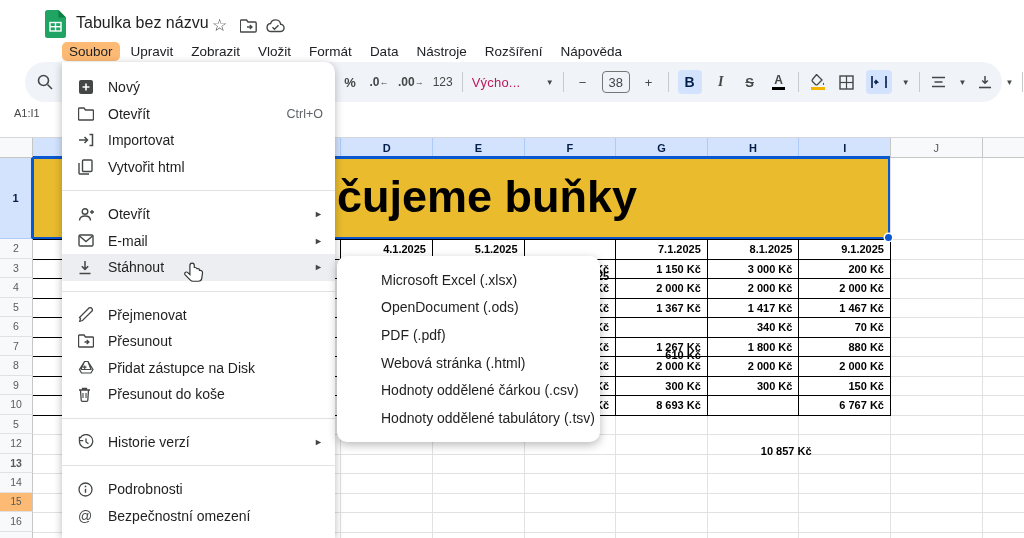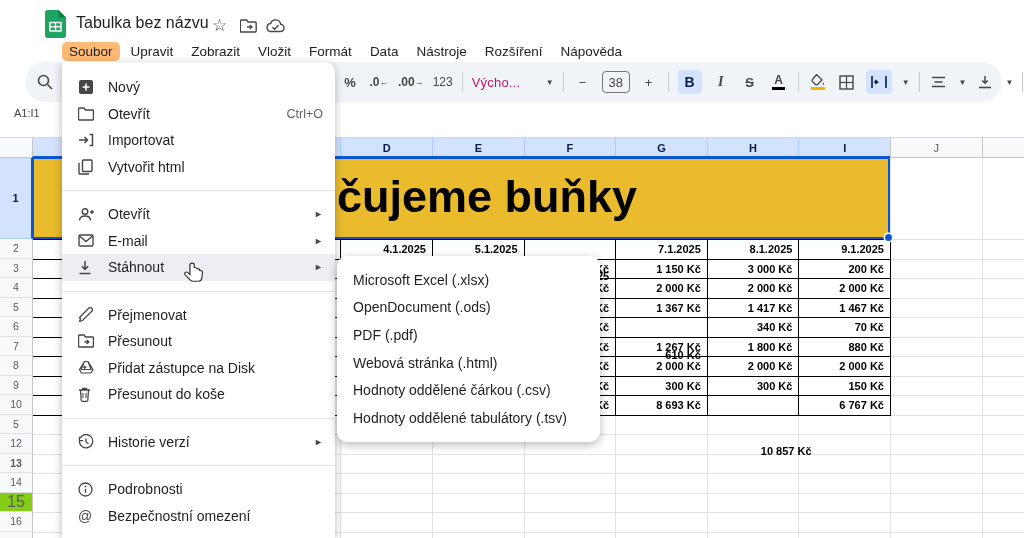--- a/index.html
+++ b/index.html
@@ -33,21 +33,21 @@
               border-radius:0 10px 0 0;box-shadow:0 2px 8px rgba(0,0,0,.28);padding-top:12px;box-sizing:border-box;}
   .mi{height:26.5px;display:flex;align-items:center;position:relative;padding-left:16px;}
   .mi.hov{background:#eceef1;}
   .mic{width:30px;display:flex;align-items:center;color:#444746;}
   .mil{font-size:14px;color:#1f1f1f;white-space:nowrap;}
   .msc{position:absolute;right:12px;font-size:12.5px;color:#5f6368;}
   .marr{position:absolute;right:12px;font-size:9px;color:#444746;}
   .mdiv{height:1px;background:#e1e3e1;margin:10px 0;}
   .submenu{left:337px;top:256px;width:263px;height:186px;background:#fff;z-index:11;border-radius:10px;
            box-shadow:0 3px 10px rgba(0,0,0,.28);padding-top:10px;box-sizing:border-box;}
-  .smi{height:27.6px;display:flex;align-items:center;padding-left:16px;font-size:14px;color:#1f1f1f;white-space:nowrap;}
+  .smi{height:27.6px;display:flex;align-items:center;padding-left:16px;font-size:14px;color:#1f1f1f;white-space:nowrap;margin-left:28px;}
 
   .cursor{left:181px;top:258px;z-index:20;}
 
   
   .cellv{position:absolute;font-size:11px;font-weight:700;color:#000;text-align:right;
          padding-right:3px;box-sizing:border-box;line-height:19.5px;white-space:nowrap;overflow:hidden;}
   .bigtitle{position:absolute;left:337px;top:158px;height:81px;line-height:78px;font-size:45px;
             font-weight:700;color:#000;z-index:2;white-space:nowrap;}
 </style>
 </head>
@@ -76,21 +76,21 @@
       <div style="position: absolute; left: 0px; top: 177.5px; width: 33px; height: 19.5px; background: rgb(248, 249, 250); color: rgb(87, 91, 95); font-size: 10.5px; display: flex; align-items: center; justify-content: center; border-right: 1px solid rgb(196, 199, 197); border-bottom: 1px solid rgb(225, 225, 225); box-sizing: border-box;">5</div>
       <div style="position: absolute; left: 0px; top: 197px; width: 33px; height: 19.5px; background: rgb(248, 249, 250); color: rgb(87, 91, 95); font-size: 10.5px; display: flex; align-items: center; justify-content: center; border-right: 1px solid rgb(196, 199, 197); border-bottom: 1px solid rgb(225, 225, 225); box-sizing: border-box;">6</div>
       <div style="position: absolute; left: 0px; top: 216.5px; width: 33px; height: 19.5px; background: rgb(248, 249, 250); color: rgb(87, 91, 95); font-size: 10.5px; display: flex; align-items: center; justify-content: center; border-right: 1px solid rgb(196, 199, 197); border-bottom: 1px solid rgb(225, 225, 225); box-sizing: border-box;">7</div>
       <div style="position: absolute; left: 0px; top: 236px; width: 33px; height: 19.5px; background: rgb(248, 249, 250); color: rgb(87, 91, 95); font-size: 10.5px; display: flex; align-items: center; justify-content: center; border-right: 1px solid rgb(196, 199, 197); border-bottom: 1px solid rgb(225, 225, 225); box-sizing: border-box;">8</div>
       <div style="position: absolute; left: 0px; top: 255.5px; width: 33px; height: 19.5px; background: rgb(248, 249, 250); color: rgb(87, 91, 95); font-size: 10.5px; display: flex; align-items: center; justify-content: center; border-right: 1px solid rgb(196, 199, 197); border-bottom: 1px solid rgb(225, 225, 225); box-sizing: border-box;">9</div>
       <div style="position: absolute; left: 0px; top: 275px; width: 33px; height: 19.5px; background: rgb(248, 249, 250); color: rgb(87, 91, 95); font-size: 10.5px; display: flex; align-items: center; justify-content: center; border-right: 1px solid rgb(196, 199, 197); border-bottom: 1px solid rgb(225, 225, 225); box-sizing: border-box;">10</div>
       <div style="position: absolute; left: 0px; top: 294.5px; width: 33px; height: 19.5px; background: rgb(248, 249, 250); color: rgb(87, 91, 95); font-size: 10.5px; display: flex; align-items: center; justify-content: center; border-right: 1px solid rgb(196, 199, 197); border-bottom: 1px solid rgb(225, 225, 225); box-sizing: border-box;">5</div>
       <div style="position: absolute; left: 0px; top: 314px; width: 33px; height: 19.5px; background: rgb(248, 249, 250); color: rgb(87, 91, 95); font-size: 10.5px; display: flex; align-items: center; justify-content: center; border-right: 1px solid rgb(196, 199, 197); border-bottom: 1px solid rgb(225, 225, 225); box-sizing: border-box;">12</div>
       <div style="position: absolute; left: 0px; top: 333.5px; width: 33px; height: 19.5px; background: rgb(248, 249, 250); color: rgb(87, 91, 95); font-size: 10.5px; display: flex; align-items: center; justify-content: center; border-right: 1px solid rgb(196, 199, 197); border-bottom: 1px solid rgb(225, 225, 225); box-sizing: border-box; font-weight: bold;">13</div>
       <div style="position: absolute; left: 0px; top: 353px; width: 33px; height: 19.5px; background: rgb(248, 249, 250); color: rgb(87, 91, 95); font-size: 10.5px; display: flex; align-items: center; justify-content: center; border-right: 1px solid rgb(196, 199, 197); border-bottom: 1px solid rgb(225, 225, 225); box-sizing: border-box;">14</div>
-      <div style="position: absolute; left: 0px; top: 372.5px; width: 33px; height: 19.5px; background: #84cc16; color: rgb(87, 91, 95); font-size: 16px; display: flex; align-items: center; justify-content: center; border-right: 1px solid rgb(196, 199, 197); border-bottom: 1px solid rgb(225, 225, 225); box-sizing: border-box;">15</div>
+      <div style="position: absolute; left: 0px; top: 372.5px; width: 33px; height: 19.5px; background: #fdba74; color: rgb(87, 91, 95); font-size: 10px; display: flex; align-items: center; justify-content: center; border-right: 1px solid rgb(196, 199, 197); border-bottom: 1px solid rgb(225, 225, 225); box-sizing: border-box;">15</div>
       <div style="position: absolute; left: 0px; top: 392px; width: 33px; height: 19.5px; background: rgb(248, 249, 250); color: rgb(87, 91, 95); font-size: 10.5px; display: flex; align-items: center; justify-content: center; border-right: 1px solid rgb(196, 199, 197); border-bottom: 1px solid rgb(225, 225, 225); box-sizing: border-box;">16</div>
       <div style="position: absolute; left: 0px; top: 411.5px; width: 33px; height: 6.5px; background: rgb(248, 249, 250); border-right: 1px solid rgb(196, 199, 197); box-sizing: border-box;"></div>
       <div style="position: absolute; left: 248.8px; top: 38px; width: 1px; height: 380px; background: rgb(225, 225, 225);"></div>
       <div style="position: absolute; left: 340.4px; top: 38px; width: 1px; height: 380px; background: rgb(225, 225, 225);"></div>
       <div style="position: absolute; left: 432px; top: 38px; width: 1px; height: 380px; background: rgb(225, 225, 225);"></div>
       <div style="position: absolute; left: 523.6px; top: 38px; width: 1px; height: 380px; background: rgb(225, 225, 225);"></div>
       <div style="position: absolute; left: 615.2px; top: 38px; width: 1px; height: 380px; background: rgb(225, 225, 225);"></div>
       <div style="position: absolute; left: 706.8px; top: 38px; width: 1px; height: 380px; background: rgb(225, 225, 225);"></div>
       <div style="position: absolute; left: 798.4px; top: 38px; width: 1px; height: 380px; background: rgb(225, 225, 225);"></div>
       <div style="position: absolute; left: 890px; top: 38px; width: 1px; height: 380px; background: rgb(225, 225, 225);"></div>

